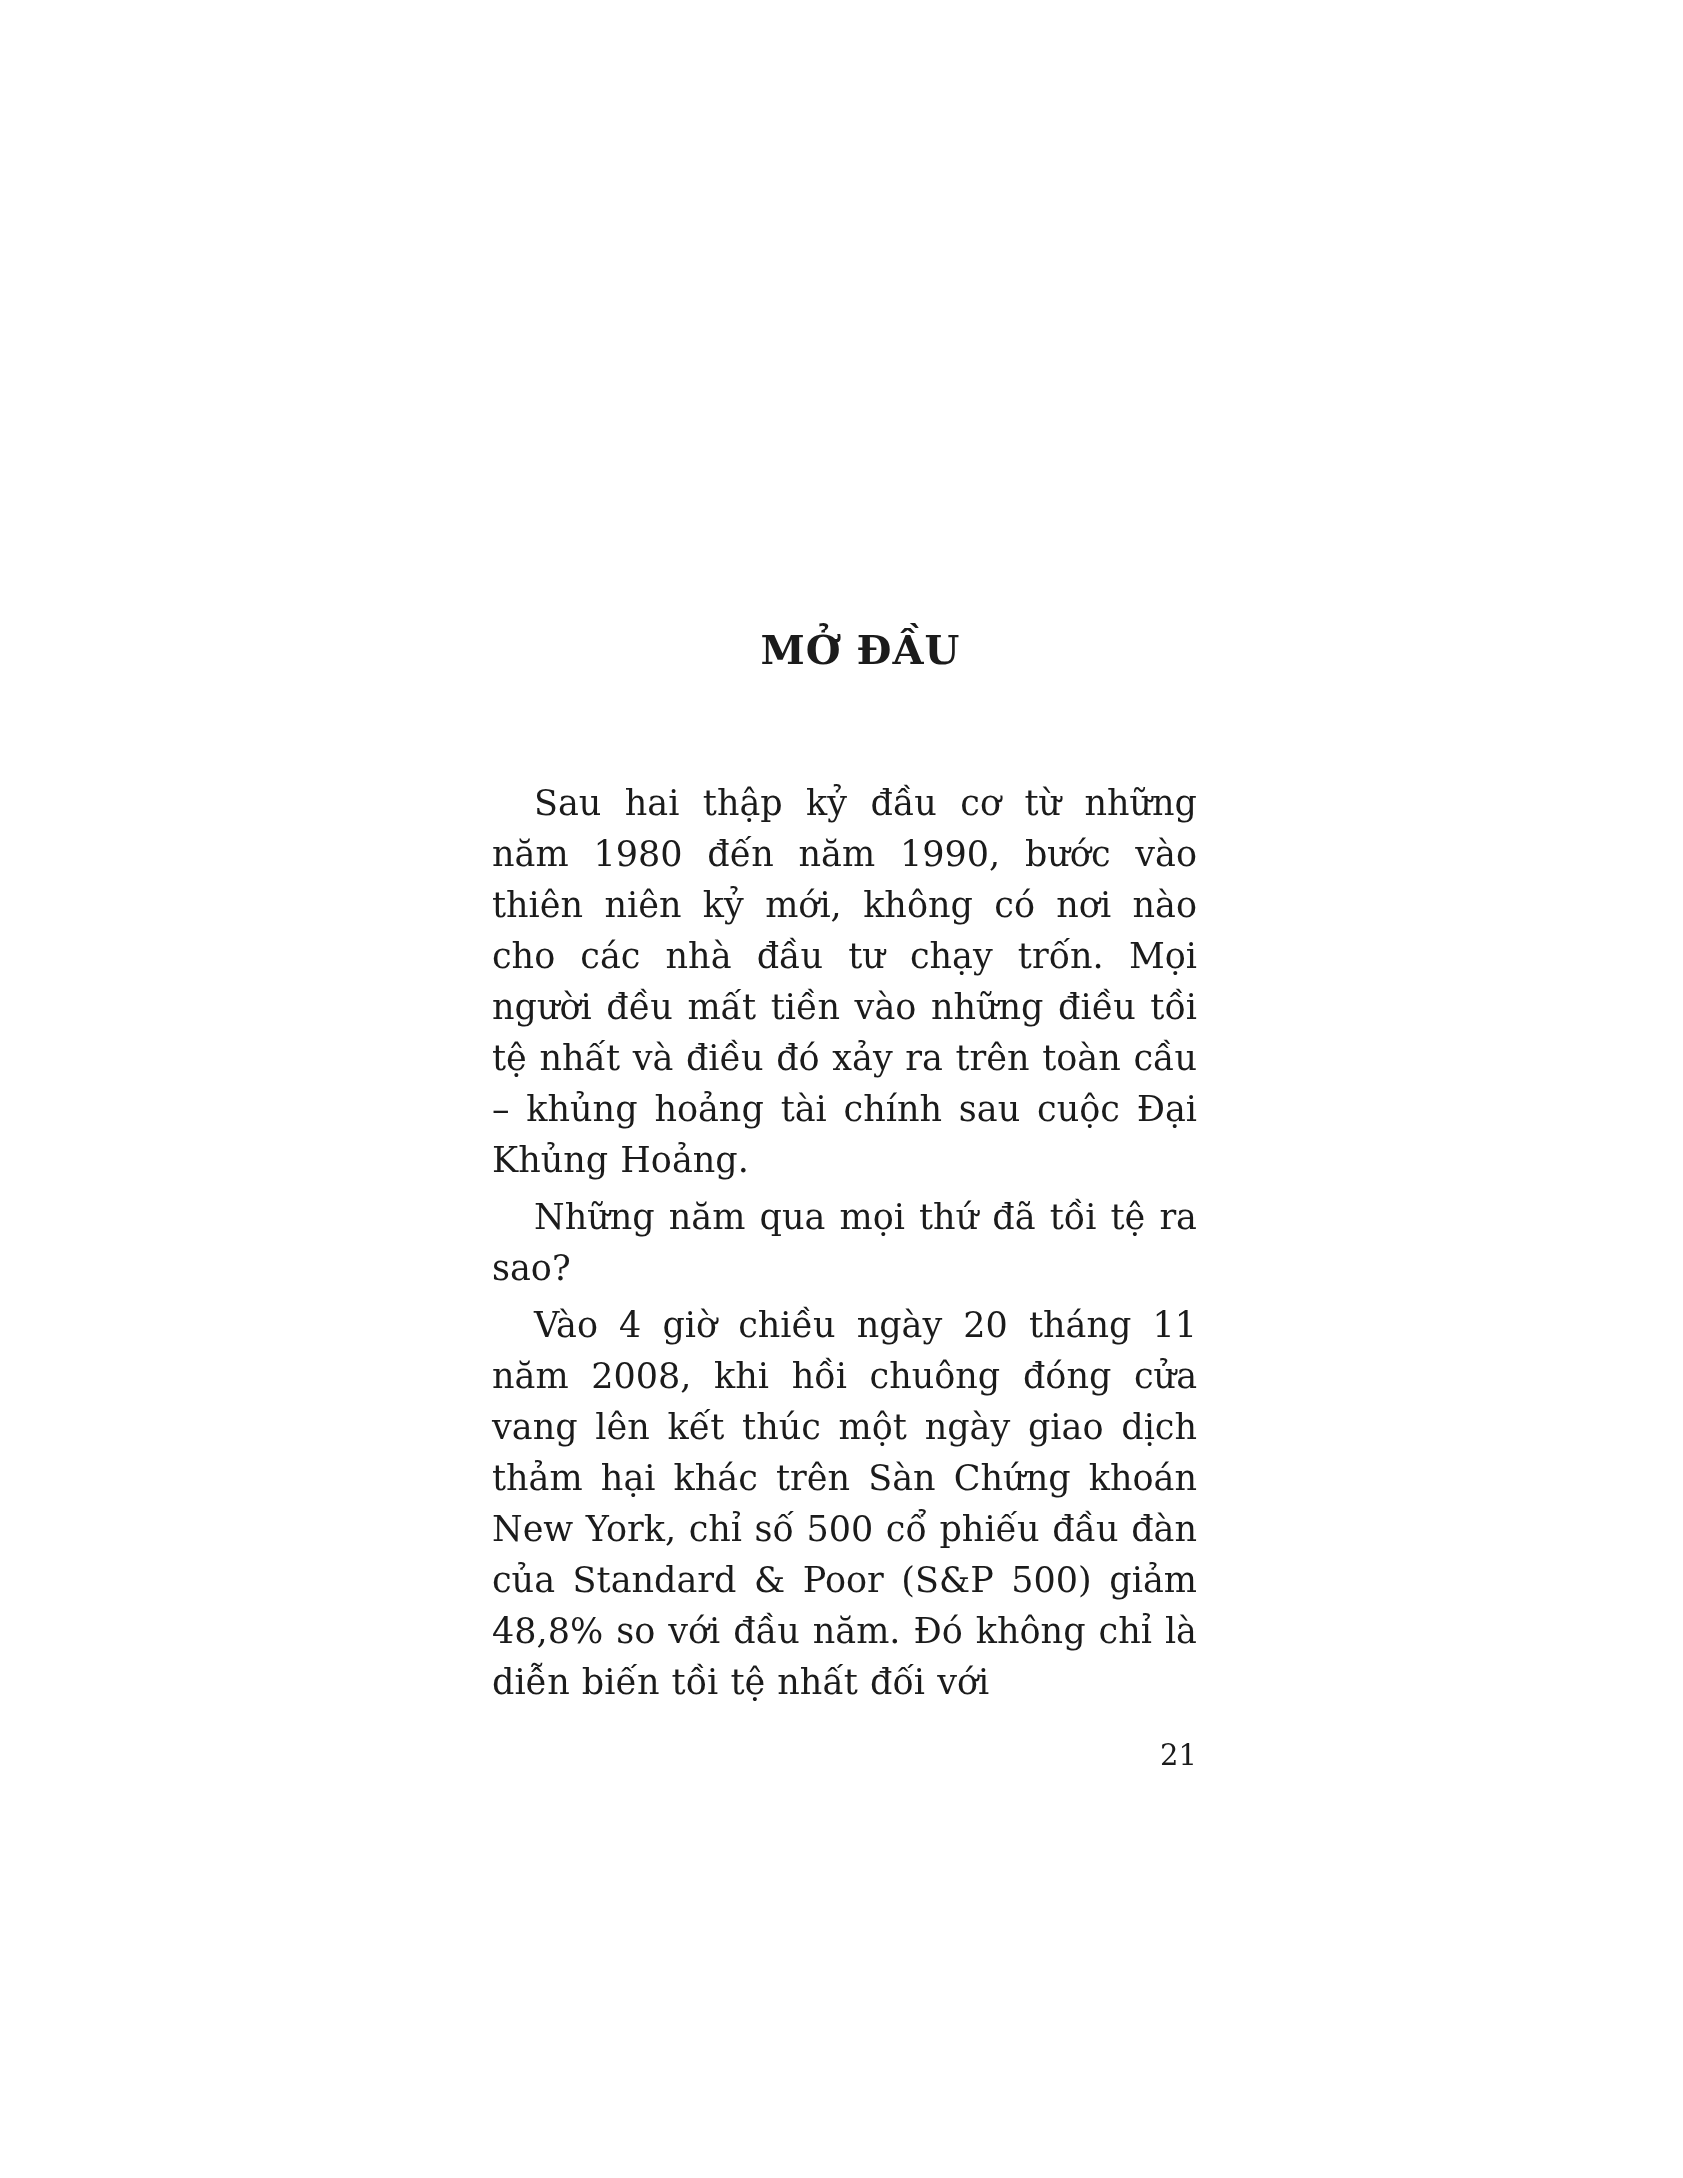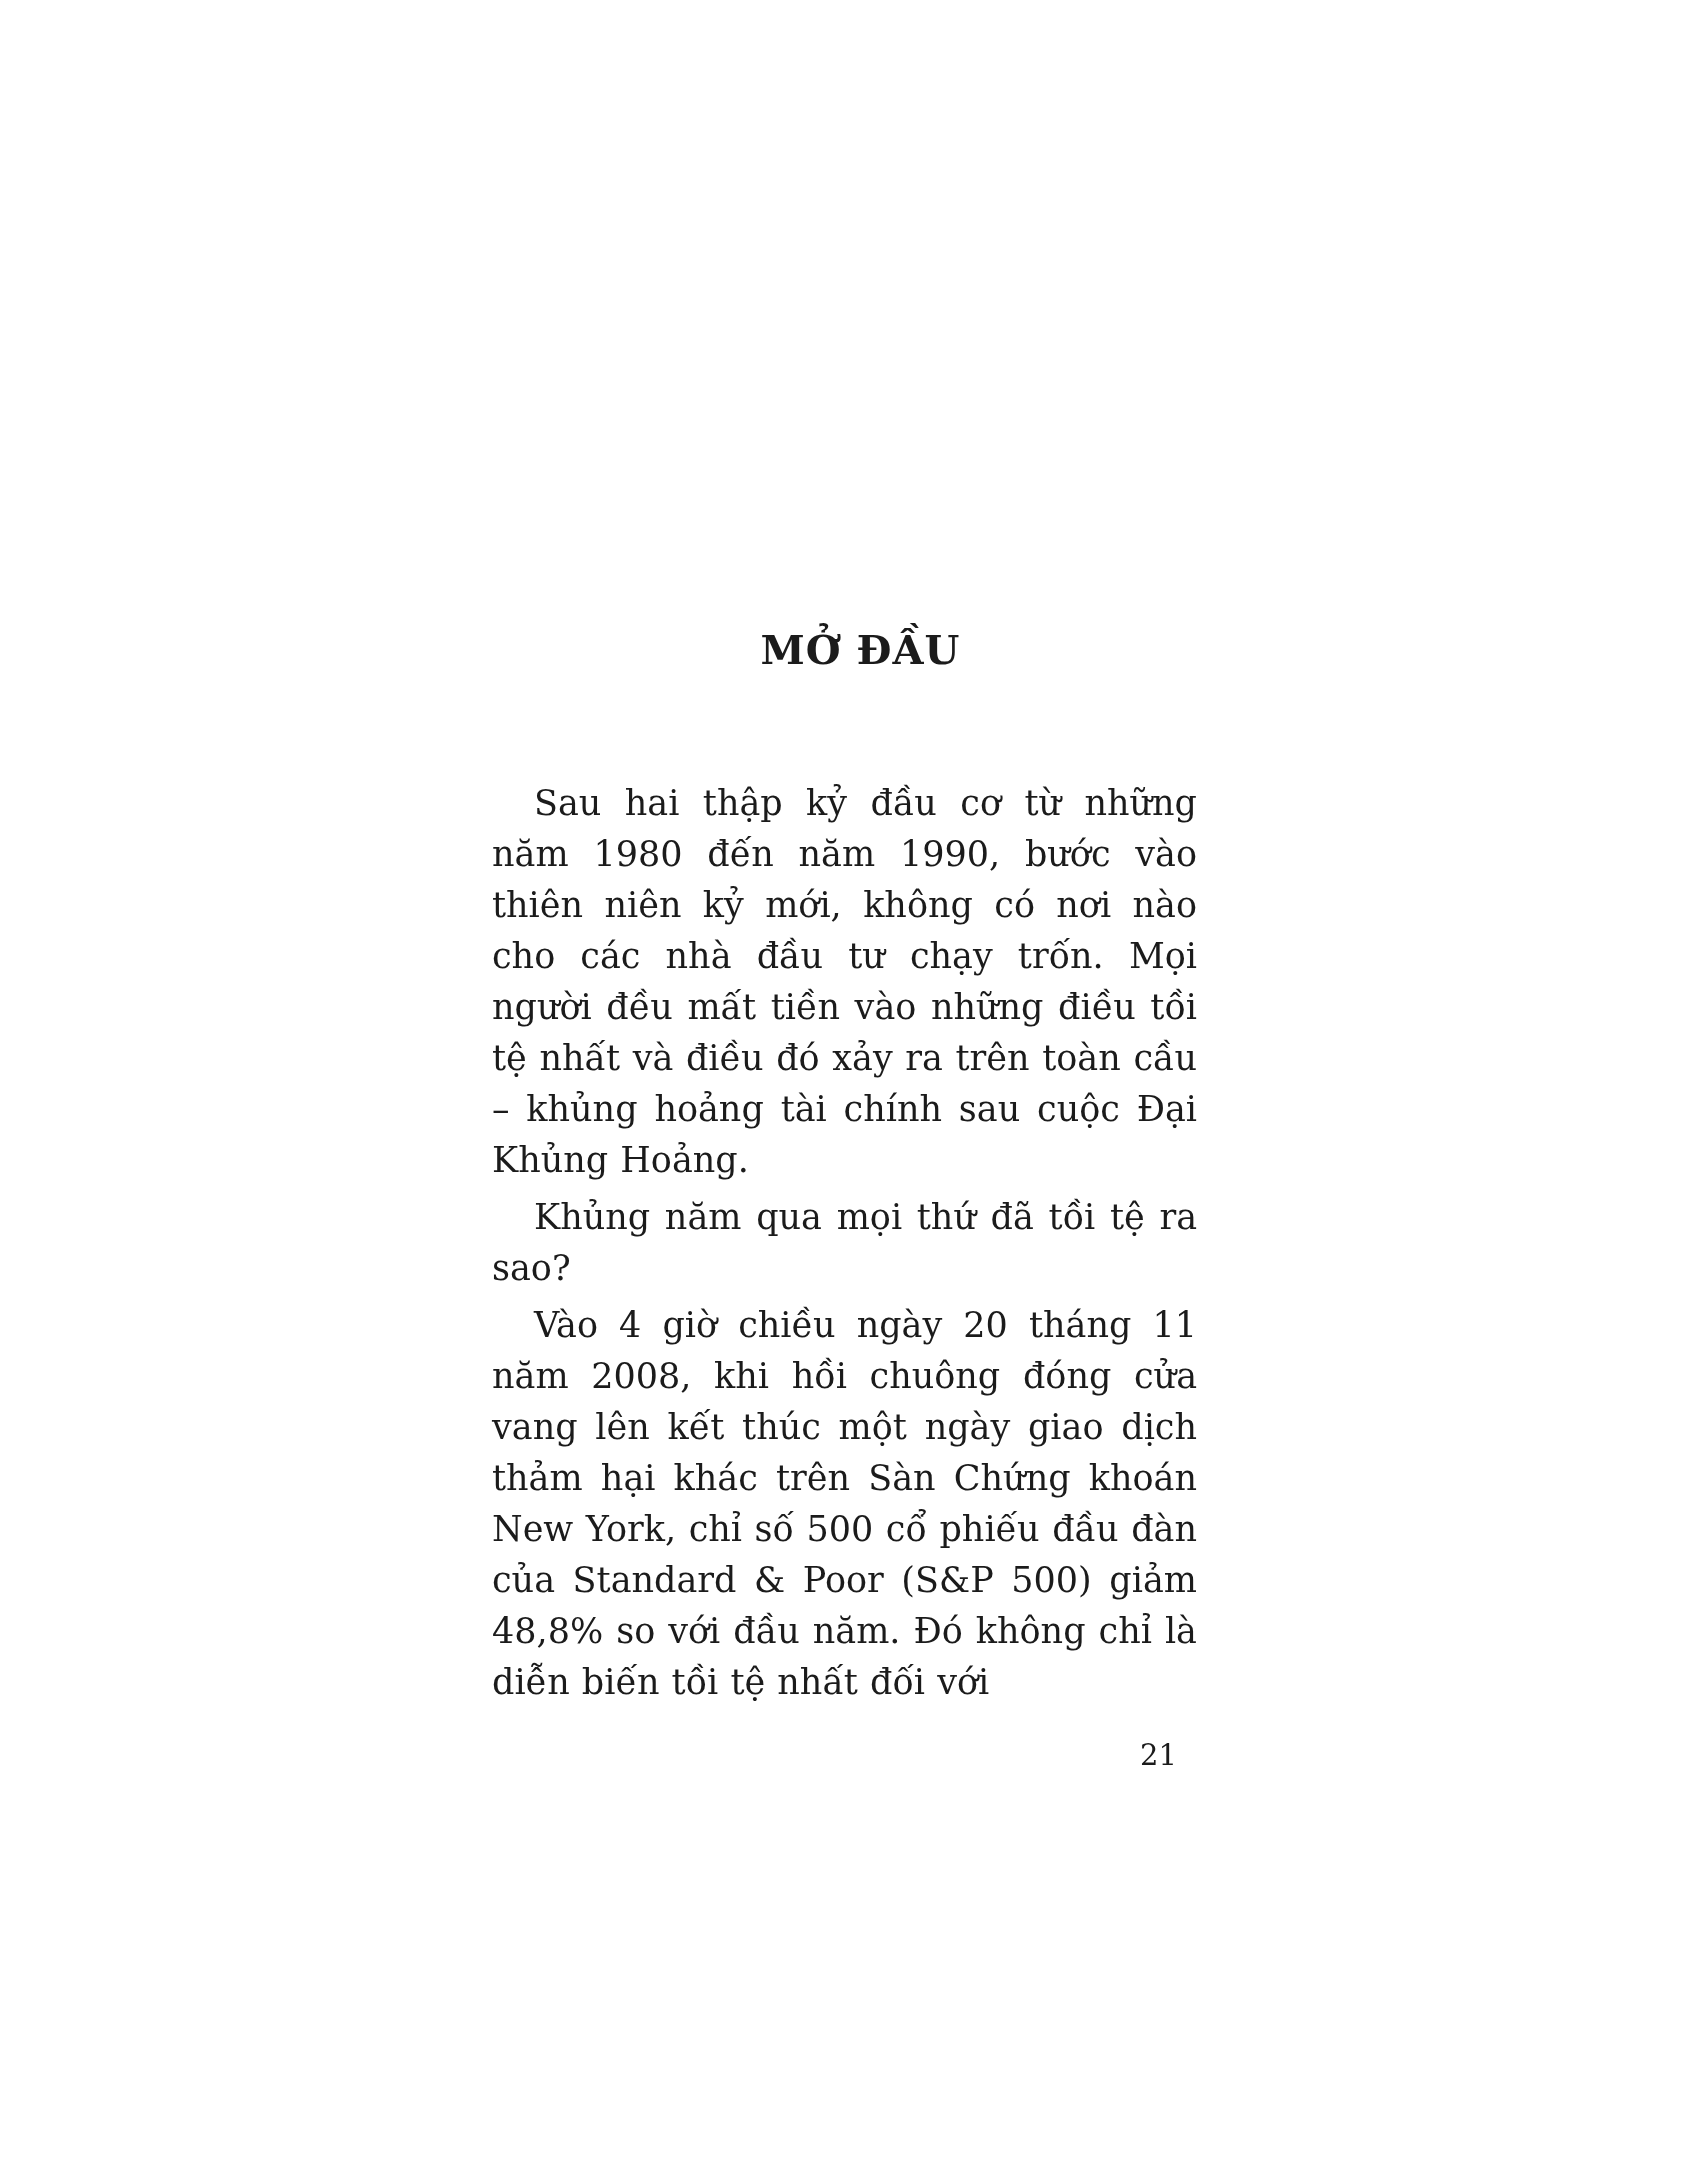--- a/index.html
+++ b/index.html
@@ -39,36 +39,36 @@
     color: #1b1b1b;
   }
   .body-text p {
     margin: 0 0 6px 0;
     text-indent: 42px;
     word-spacing: 1px;
   }
   .page-number {
     position: absolute;
     top: 1738px;
-    left: 472px;
+    left: 492px;
     width: 705px;
     text-align: right;
     font-size: 29px;
     color: #1b1b1b;
   }
 </style>
 </head>
 <body>
 
 <div class="page">
 
   <h1 class="chapter-title">MỞ ĐẦU</h1>
 
   <div class="body-text">
     <p>Sau hai thập kỷ đầu cơ từ những năm 1980 đến năm 1990, bước vào thiên niên kỷ mới, không có nơi nào cho các nhà đầu tư chạy trốn. Mọi người đều mất tiền vào những điều tồi tệ nhất và điều đó xảy ra trên toàn cầu – khủng hoảng tài chính sau cuộc Đại Khủng Hoảng.</p>
-    <p>Khủng năm qua mọi thứ đã tồi tệ ra sao?</p>
+    <p>Những năm qua mọi thứ đã tồi tệ ra sao?</p>
     <p>Vào 4 giờ chiều ngày 20 tháng 11 năm 2008, khi hồi chuông đóng cửa vang lên kết thúc một ngày giao dịch thảm hại khác trên Sàn Chứng khoán New York, chỉ số 500 cổ phiếu đầu đàn của Standard &amp; Poor (S&amp;P 500) giảm 48,8% so với đầu năm. Đó không chỉ là diễn biến tồi tệ nhất đối với</p>
   </div>
 
   <div class="page-number">21</div>
 
 </div>
 
 
 </body></html>

